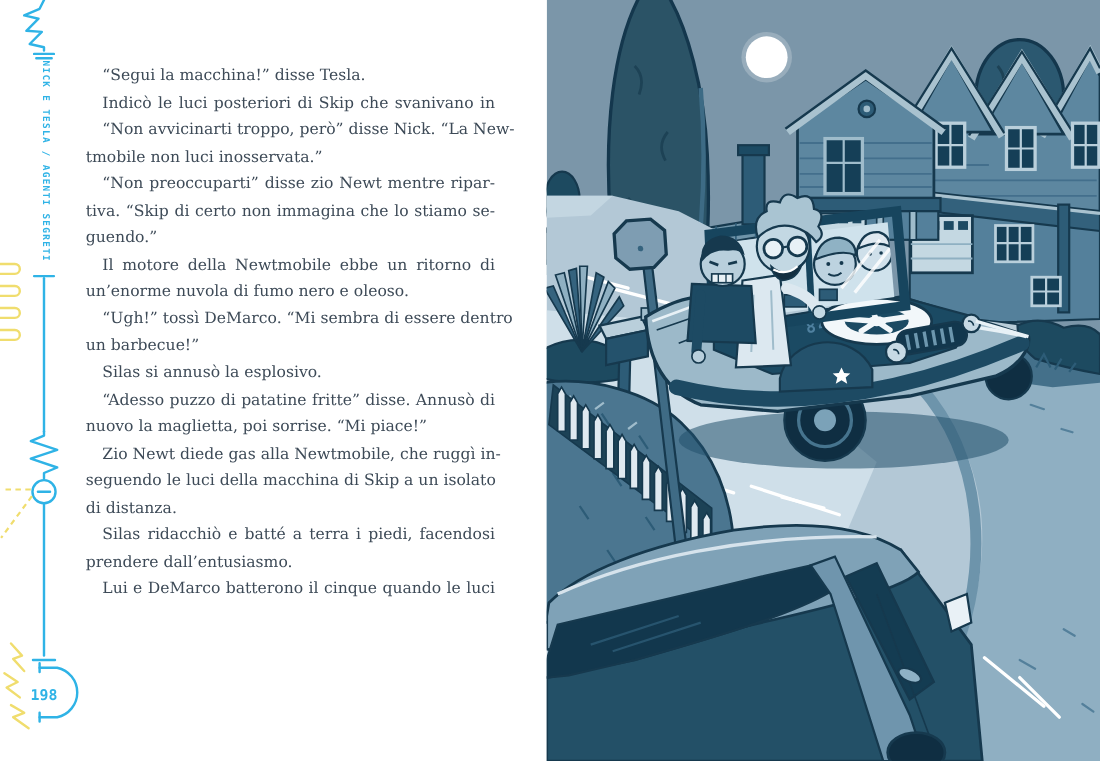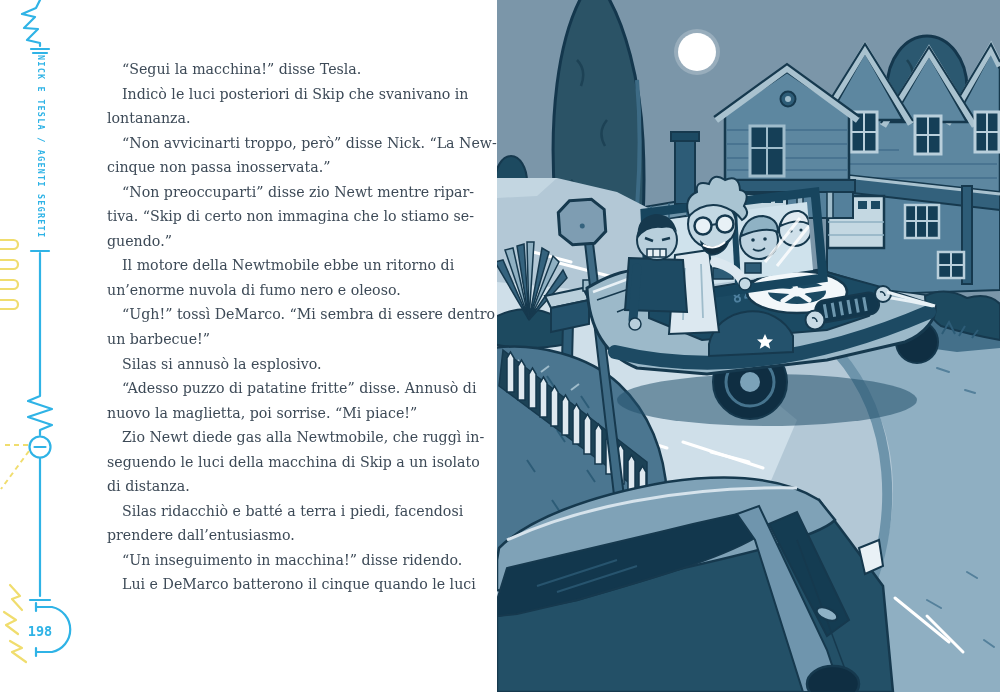--- a/index.html
+++ b/index.html
@@ -2,21 +2,21 @@
 <html><head>
 <meta charset="utf-8">
 <style>
   html,body { margin:0; padding:0; background:#ffffff; }
   .page { position:relative; width:1000px; height:692px; background:#ffffff;
           font-family:"DejaVu Serif", serif; overflow:hidden; }
 
   
   #body-text { position:absolute; left:78px; top:57px; width:372px;
                font-size:14.2px; color:#3d4a57; }
-  .bline { height:24.55px; line-height:24.55px; white-space:nowrap;margin-left:29px; }
+  .bline { height:24.55px; line-height:24.55px; white-space:nowrap; }
   .bline.just { text-align:justify; text-align-last:justify; }
   .bline.ind  { padding-left:15px; }
 
   
   .series-title { position:absolute; left:46px; top:55px; width:200px;
                   transform:rotate(90deg); transform-origin:0 0;
                   font-family:"DejaVu Sans Mono", monospace; font-weight:bold;
                   font-size:8.5px; letter-spacing:1.2px; color:#2fb3e6;
                   white-space:nowrap; }
 
@@ -58,39 +58,37 @@
       <polyline points="10,641 22,648 12,652 26,662"></polyline>
     </g>
     <text x="40" y="636" text-anchor="middle" font-family="DejaVu Sans Mono, monospace" font-size="13.5" font-weight="bold" fill="#2fb3e6">198</text>
   </svg>
 
   <div class="series-title">NICK E TESLA / AGENTI SEGRETI</div>
 
   <div id="body-text">
       <div class="bline ind">“Segui la macchina!” disse Tesla.</div>
       <div class="bline just ind">Indicò le luci posteriori di Skip che svanivano in</div>
-      <div class="bline">lontananza.</div>
       <div class="bline just ind">“Non avvicinarti troppo, però” disse Nick. “La New-</div>
-      <div class="bline">cinque non passa inosservata.”</div>
+      <div class="bline">tmobile non luci inosservata.”</div>
       <div class="bline just ind">“Non preoccuparti” disse zio Newt mentre ripar-</div>
       <div class="bline just">tiva. “Skip di certo non immagina che lo stiamo se-</div>
       <div class="bline">guendo.”</div>
       <div class="bline just ind">Il motore della Newtmobile ebbe un ritorno di</div>
       <div class="bline">un’enorme nuvola di fumo nero e oleoso.</div>
       <div class="bline just ind">“Ugh!” tossì DeMarco. “Mi sembra di essere dentro</div>
       <div class="bline">un barbecue!”</div>
       <div class="bline ind">Silas si annusò la esplosivo.</div>
       <div class="bline just ind">“Adesso puzzo di patatine fritte” disse. Annusò di</div>
       <div class="bline">nuovo la maglietta, poi sorrise. “Mi piace!”</div>
       <div class="bline just ind">Zio Newt diede gas alla Newtmobile, che ruggì in-</div>
       <div class="bline just">seguendo le luci della macchina di Skip a un isolato</div>
       <div class="bline">di distanza.</div>
       <div class="bline just ind">Silas ridacchiò e batté a terra i piedi, facendosi</div>
       <div class="bline">prendere dall’entusiasmo.</div>
-      <div class="bline just ind">“Un inseguimento in macchina!” disse ridendo.</div>
       <div class="bline just ind">Lui e DeMarco batterono il cinque quando le luci</div>
     </div>
 
   <svg class="illo-svg" width="503" height="692" viewBox="0 0 503 692">
     <defs>
       <clipPath id="ws-glass">
           <polygon points="158,221 310,202 316,270 160,292"></polygon>
         </clipPath>
     </defs>
 

